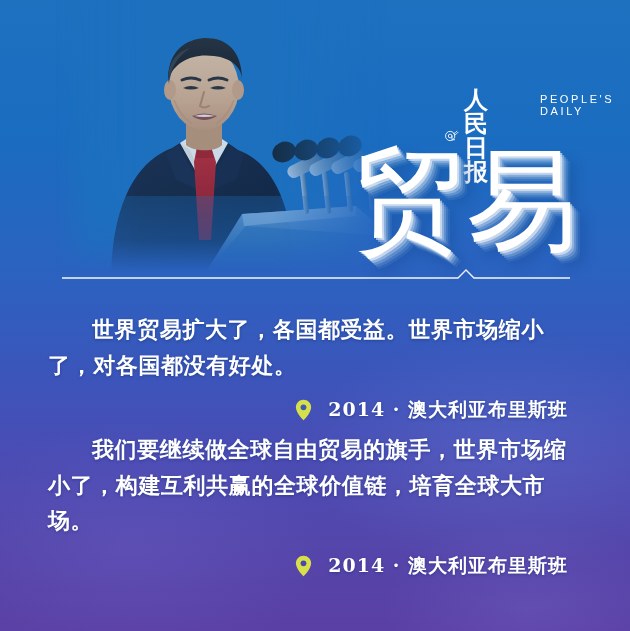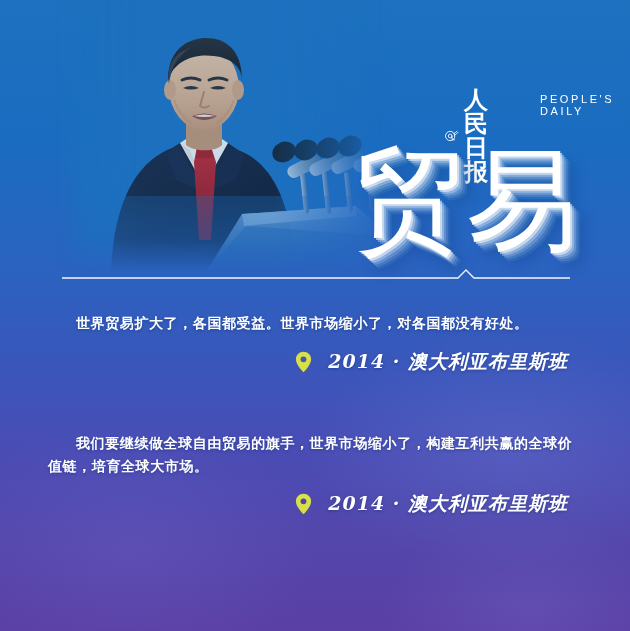--- a/index.html
+++ b/index.html
@@ -129,37 +129,36 @@
   .quote-block {
     position: absolute;
     left: 48px;
     width: 534px;
   }
   .quote-block.first { top: 312px; }
   .quote-block.second { top: 432px; }
 
   .quote-text {
     color: #ffffff;
-    font-size: 14px;
+    font-size: 22px;
     font-weight: bold;
     line-height: 1.62;
     text-indent: 2em;
     letter-spacing: 0.6px;
     text-shadow: 0 1px 3px rgba(10,40,100,0.45);
     font-family: "DejaVu Serif", "Liberation Serif", serif;
   }
 
   .attribution {
     display: flex;
     align-items: center;
     justify-content: flex-end;
     gap: 16px;
     margin-top: 14px;
     padding-right: 14px;
-    font-style: italic;
   }
   .pin-icon { width: 17px; height: 22px; display: block; flex: none; }
   .attr-text {
     color: #ffffff;
     font-size: 19px;
     font-weight: bold;
     letter-spacing: 1px;
     text-shadow: 0 1px 3px rgba(10,40,100,0.45);
     font-family: "DejaVu Serif", "Liberation Serif", serif;
     white-space: nowrap;

